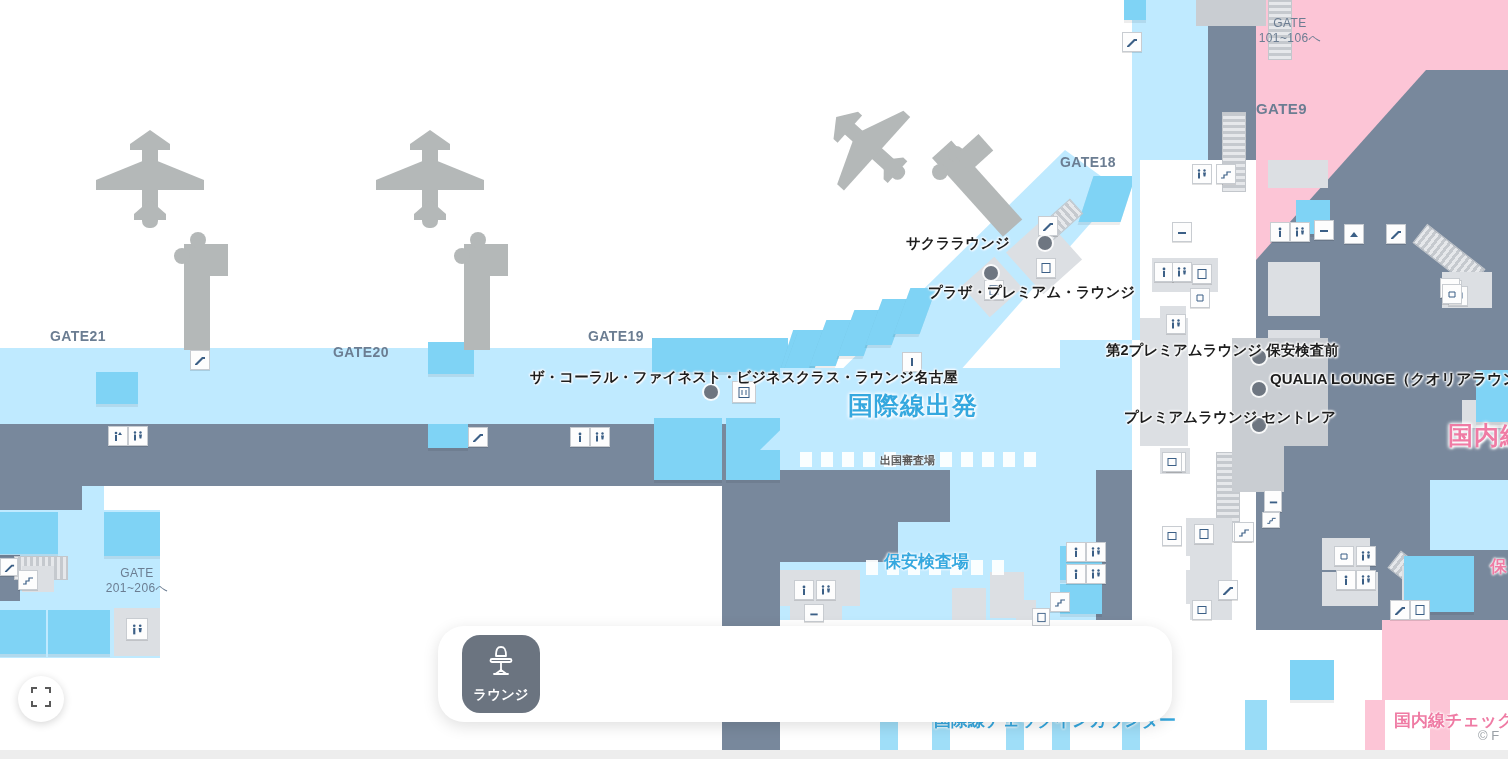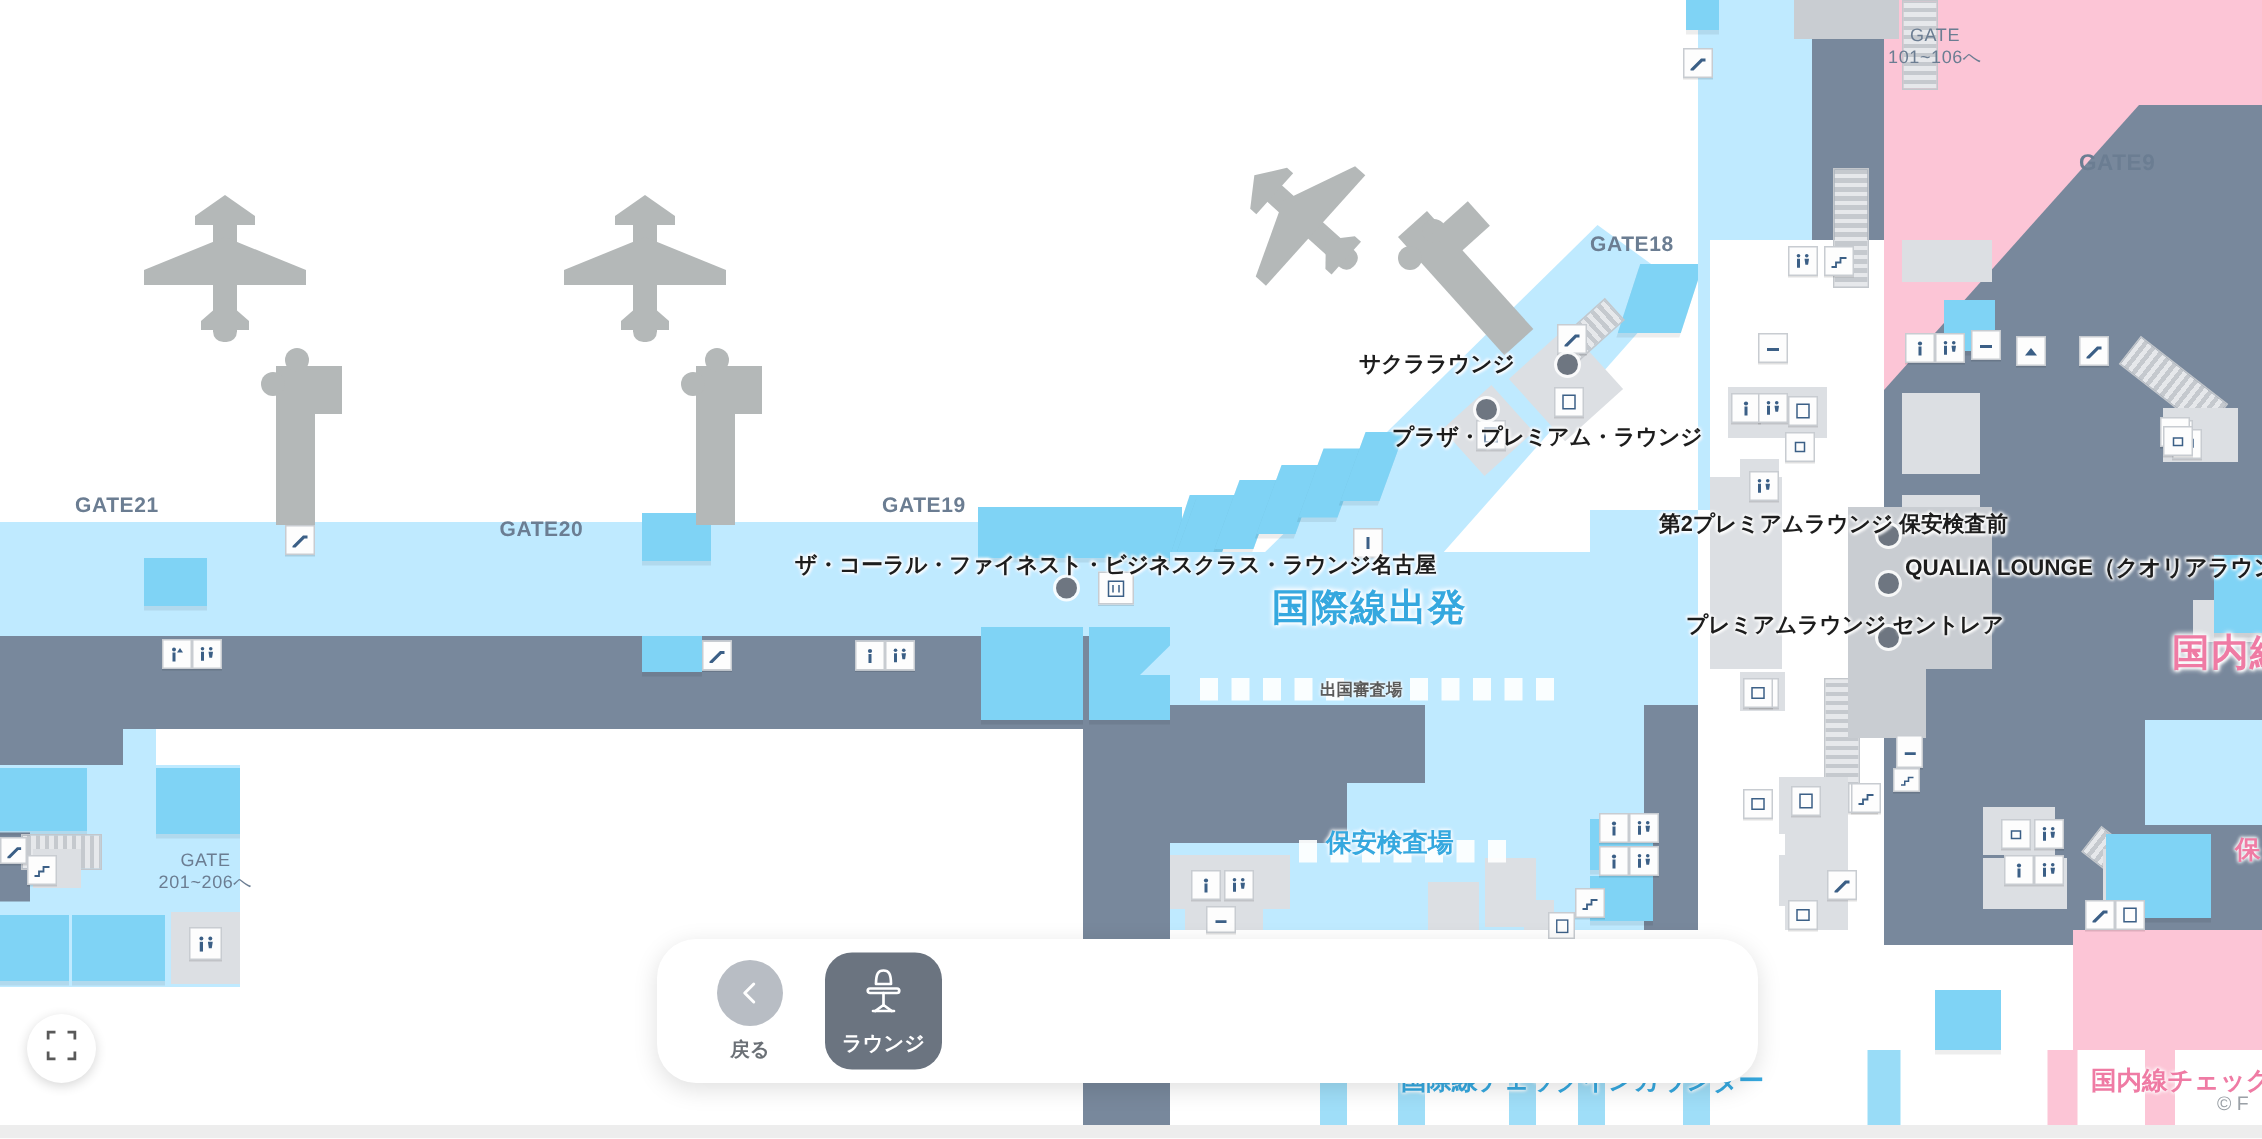--- a/index.html
+++ b/index.html
@@ -609,21 +609,21 @@
   <div class="dot" style="left:1038px;top:236px;"></div>
   <div class="dot" style="left:984px;top:266px;"></div>
   <div class="dot" style="left:1252px;top:350px;"></div>
   <div class="dot" style="left:1252px;top:382px;"></div>
   <div class="dot" style="left:1252px;top:418px;"></div>
 
   <div class="lbl gate-lbl" style="left:50px;top:328px;text-align:center;">GATE21</div>
   <div class="lbl gate-lbl" style="left:333px;top:324px;margin-top:20px;">GATE20</div>
   <div class="lbl gate-lbl" style="left:588px;top:328px;">GATE19</div>
   <div class="lbl gate-lbl" style="left:1060px;top:154px;">GATE18</div>
-  <div class="lbl gate-lbl" style="left:1386px;top:100px;font-size:15px;text-align:center;">GATE9</div>
+  <div class="lbl gate-lbl" style="left:1256px;top:100px;font-size:15px;text-align:center;">GATE9</div>
 
   <div class="lbl gate-lbl sm" style="left:92px;top:566px;width:90px;">
     <div>GATE</div>
     <div>201~206へ</div>
   </div>
   <div class="lbl gate-lbl sm" style="left:1244px;top:16px;width:92px;">
     <div>GATE</div>
     <div>101~106へ</div>
   </div>
 
@@ -651,28 +651,20 @@
           <path d="M1 6 V1 H6"></path>
             <path d="M14 1 H19 V6"></path>
           <path d="M19 14 V19 H14"></path>
             <path d="M6 19 H1 V14"></path>
         </g>
       </svg>
     </span>
   </div>
 
   <div id="toolbar">
-    <div class="tool">
-      <div class="circ">
-        <svg width="16" height="16" viewBox="0 0 16 16">
-          <path d="M10.5 2 L4.5 8 L10.5 14" stroke="#ffffff" stroke-width="2" fill="none" stroke-linecap="round" stroke-linejoin="round"></path>
-        </svg>
-      </div>
-      <div class="cap">戻る</div>
-    </div>
 
     <div class="tool active">
       <span>
         <svg width="30" height="34" viewBox="0 0 30 34">
           <g fill="none" stroke="#ffffff" stroke-width="1.8" stroke-linecap="round" stroke-linejoin="round">
             <path d="M10 12 C10 5 11.5 3 15 3 C18.5 3 20 5 20 12 Z"></path>
             <path d="M6 15 h18 a1.5 1.5 0 0 1 0 3 H6 a1.5 1.5 0 0 1 0 -3Z"></path>
             <path d="M15 18 v8"></path>
             <path d="M8 30 h14"></path>
             <path d="M15 26 L9.5 30 M15 26 L20.5 30"></path>

